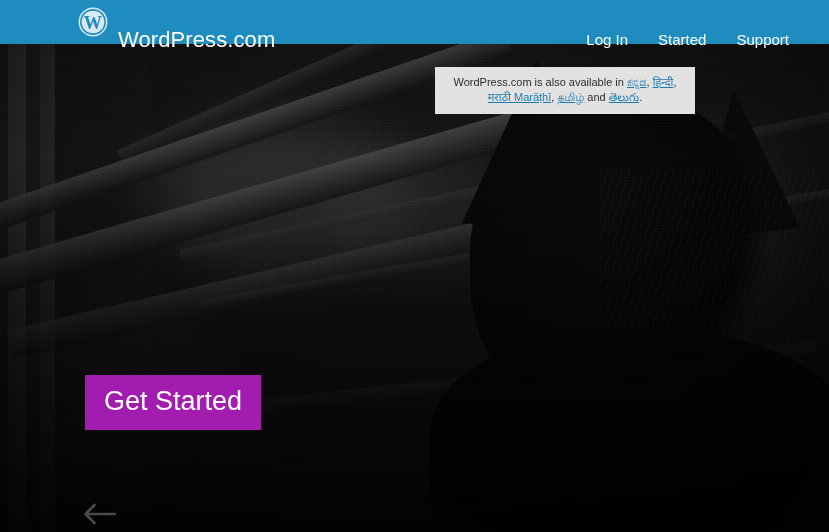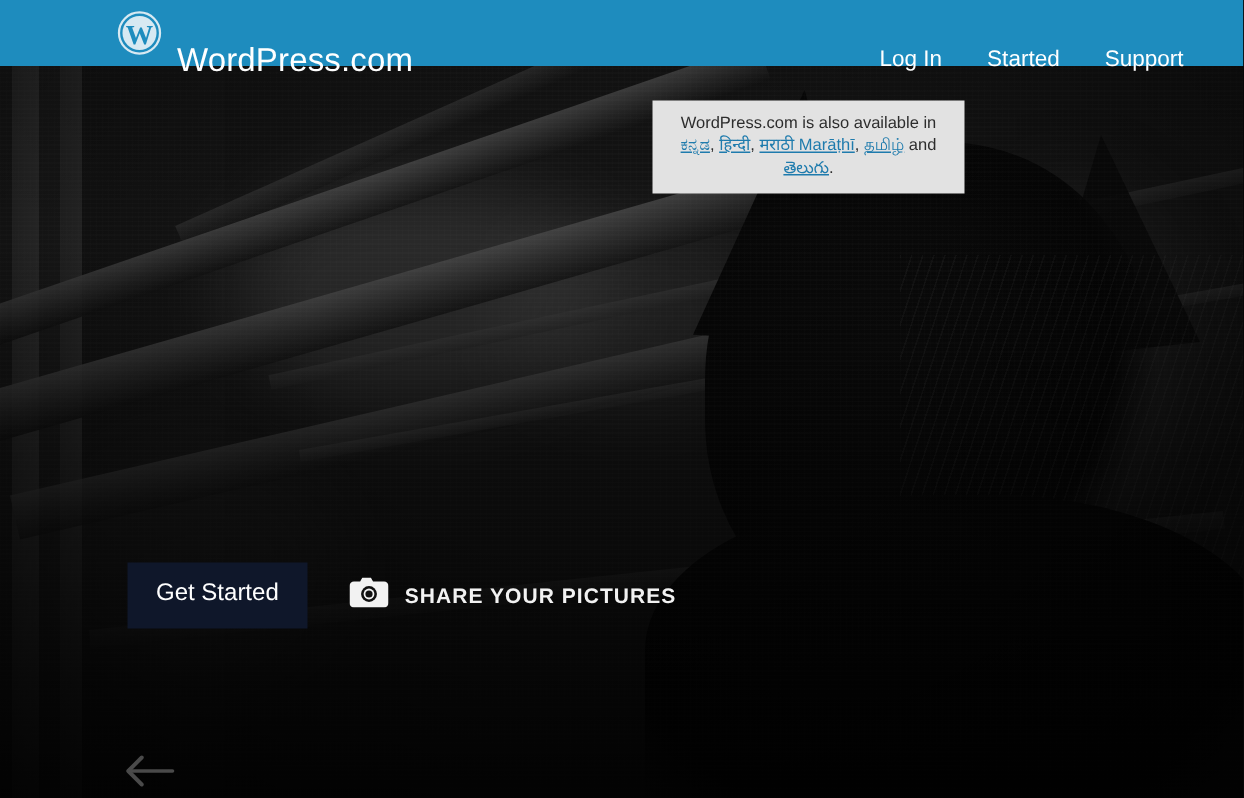--- a/index.html
+++ b/index.html
@@ -157,21 +157,21 @@
     color: #ffffff;
     font-size: 15px;
     text-decoration: none;
     white-space: nowrap;
   }
 
   
   .lang-notice {
     position: absolute;
     left: 435px; top: 67px;
-    width: 208px;
+    width: 260px;
     padding: 8px 10px 9px;
     box-sizing: border-box;
     background: #e2e2e2;
     color: #2d2d2d;
     font-size: 11px;
     line-height: 15px;
     text-align: center;
     z-index: 35;
   }
   .lang-notice a {
@@ -195,23 +195,23 @@
     letter-spacing: -0.5px;
     white-space: nowrap;
   }
   .hero-actions {
     margin-top: 17px;
     display: flex;
     align-items: center;
   }
   .btn-primary {
     display: inline-block;
-    background: #0f172a;
+    background: #a21caf;
     color: #ffffff;
-    font-size: 16px;
+    font-size: 27px;
     font-weight: 400;
     line-height: 1;
     padding: 13px 19px 15px;
     border: 0;
     text-decoration: none;
     cursor: pointer;
     font-family: inherit;
   }
   .share-link {
     display: flex;
@@ -286,31 +286,20 @@
     </nav>
   </div>
 
   <div class="lang-notice">
     <span>WordPress.com is also available in </span><a href="#">ಕನ್ನಡ</a><span>, </span><a href="#">हिन्दी</a><span>, </span><a href="#">मराठी Marāṭhī</a><span>, </span><a href="#">தமிழ்</a><span> and </span><a href="#">తెలుగు</a><span>.</span>
   </div>
 
   <div class="hero-content">
     <div class="hero-actions">
       <a class="btn-primary" href="#">Get Started</a>
-      <a class="share-link" href="#">
-        <span>
-          <svg width="26" height="20" viewBox="0 0 26 20" aria-hidden="true">
-            <path d="M8.6 0h5.6l1.5 2.6H23a3 3 0 0 1 3 3V17a3 3 0 0 1-3 3H3a3 3 0 0 1-3-3V5.6a3 3 0 0 1 3-3h4.1z" fill="#f2f2f2"></path>
-            <circle cx="13" cy="11" r="5.3" fill="#101010"></circle>
-            <circle cx="13" cy="11" r="3.6" fill="#f2f2f2"></circle>
-            <circle cx="13" cy="11" r="2.4" fill="#101010"></circle>
-          </svg>
-        </span>
-        <span class="share-label">Share your pictures</span>
-      </a>
     </div>
   </div>
 
   <div class="slider-prev">
     <span>
       <svg width="34" height="22" viewBox="0 0 34 22" aria-hidden="true">
         <path d="M11.5 2 L2.5 11 L11.5 20" fill="none" stroke="#4a4a4a" stroke-width="2.6" stroke-linecap="round" stroke-linejoin="round"></path>
         <line x1="3.5" y1="11" x2="32" y2="11" stroke="#4a4a4a" stroke-width="2.4" stroke-linecap="round"></line>
       </svg>
     </span>

